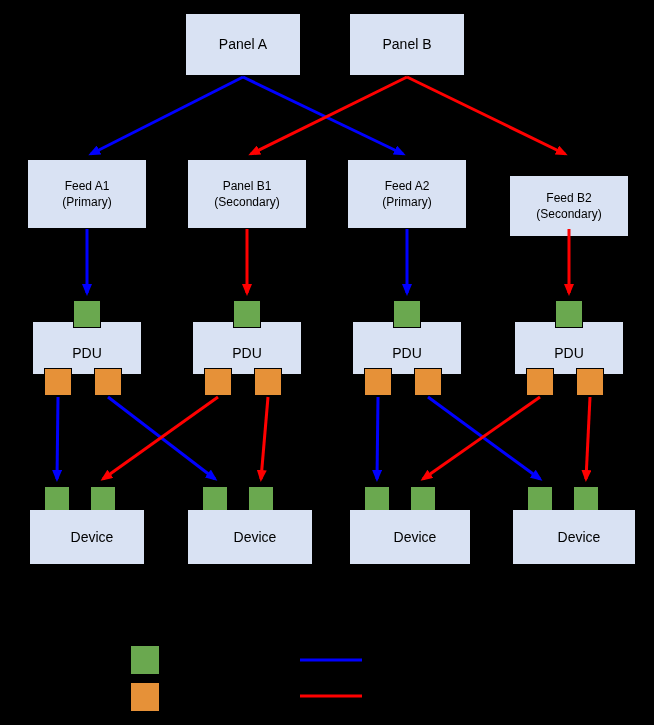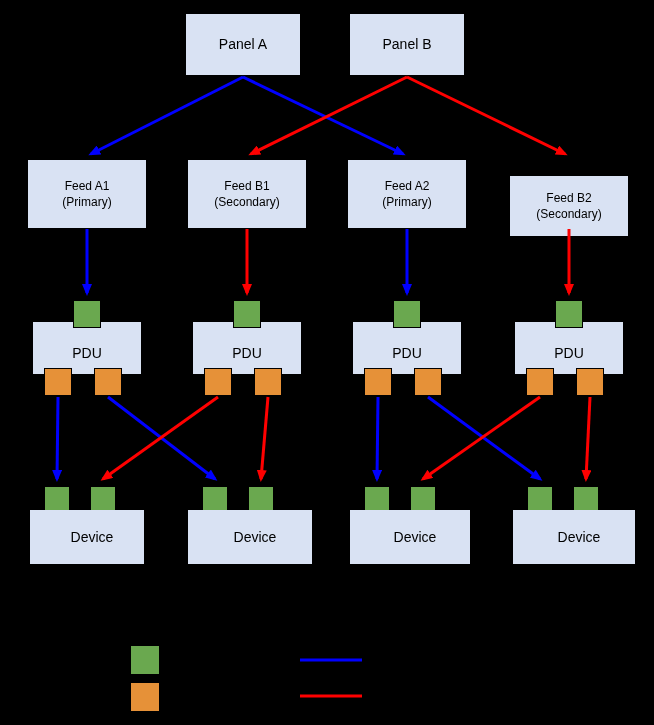--- a/index.html
+++ b/index.html
@@ -58,21 +58,21 @@
   </div>
   <div class="box panel" style="left:186px; top:14px; width:114px; height:61px;">
     <span>Panel A</span>
   </div>
 
   <div class="box feed" style="left:28px; top:160px; width:118px; height:68px;">
     <span>Feed A1</span>
     <span>(Primary)</span>
   </div>
   <div class="box feed" style="left:188px; top:160px; width:118px; height:68px;">
-    <span>Feed B1</span>
+    <span>Panel B1</span>
     <span>(Secondary)</span>
   </div>
   <div class="box feed" style="left:348px; top:160px; width:118px; height:68px;">
     <span>Feed A2</span>
     <span>(Primary)</span>
   </div>
   <div class="box feed" style="left:510px; top:176px; width:118px; height:60px;">
     <span>Feed B2</span>
     <span>(Secondary)</span>
   </div>

